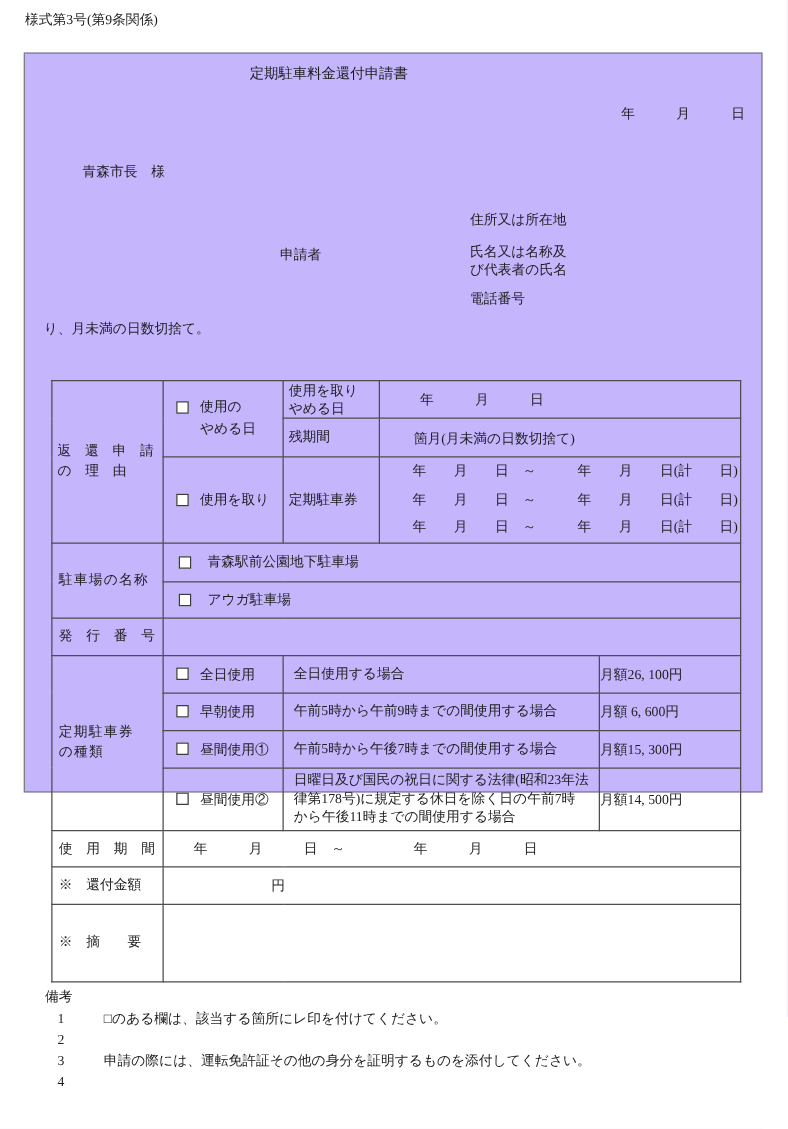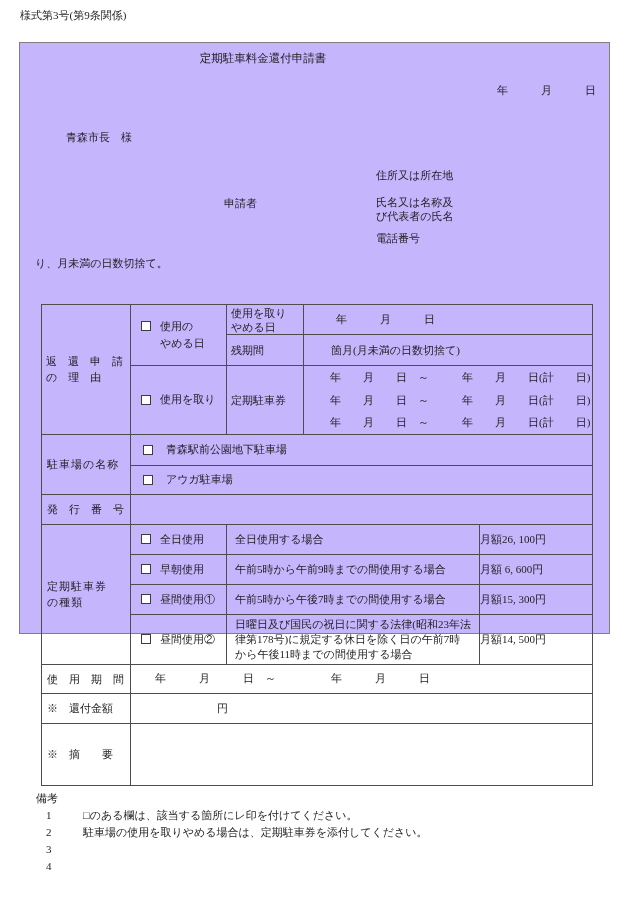--- a/index.html
+++ b/index.html
@@ -260,23 +260,23 @@
     </table>
 
   <div class="notes">
     <div>備考</div>
     <div class="note-row">
       <span class="note-num">1</span>
       <span class="note-text">□のある欄は、該当する箇所にレ印を付けてください。</span>
     </div>
     <div class="note-row">
       <span class="note-num">2</span>
-      <span class="note-text">駐車場の使用を取りやめる場合は、定期駐車券を添付してください。</span>
     </div>
     <div class="note-row">
       <span class="note-num">3</span>
+      <span class="note-text">申請の際には、運転免許証その他の身分を証明するものを添付してください。</span>
     </div>
     <div class="note-row">
       <span class="note-num">4</span>
     </div>
   </div>
 
 </div>
 
 </body></html>

